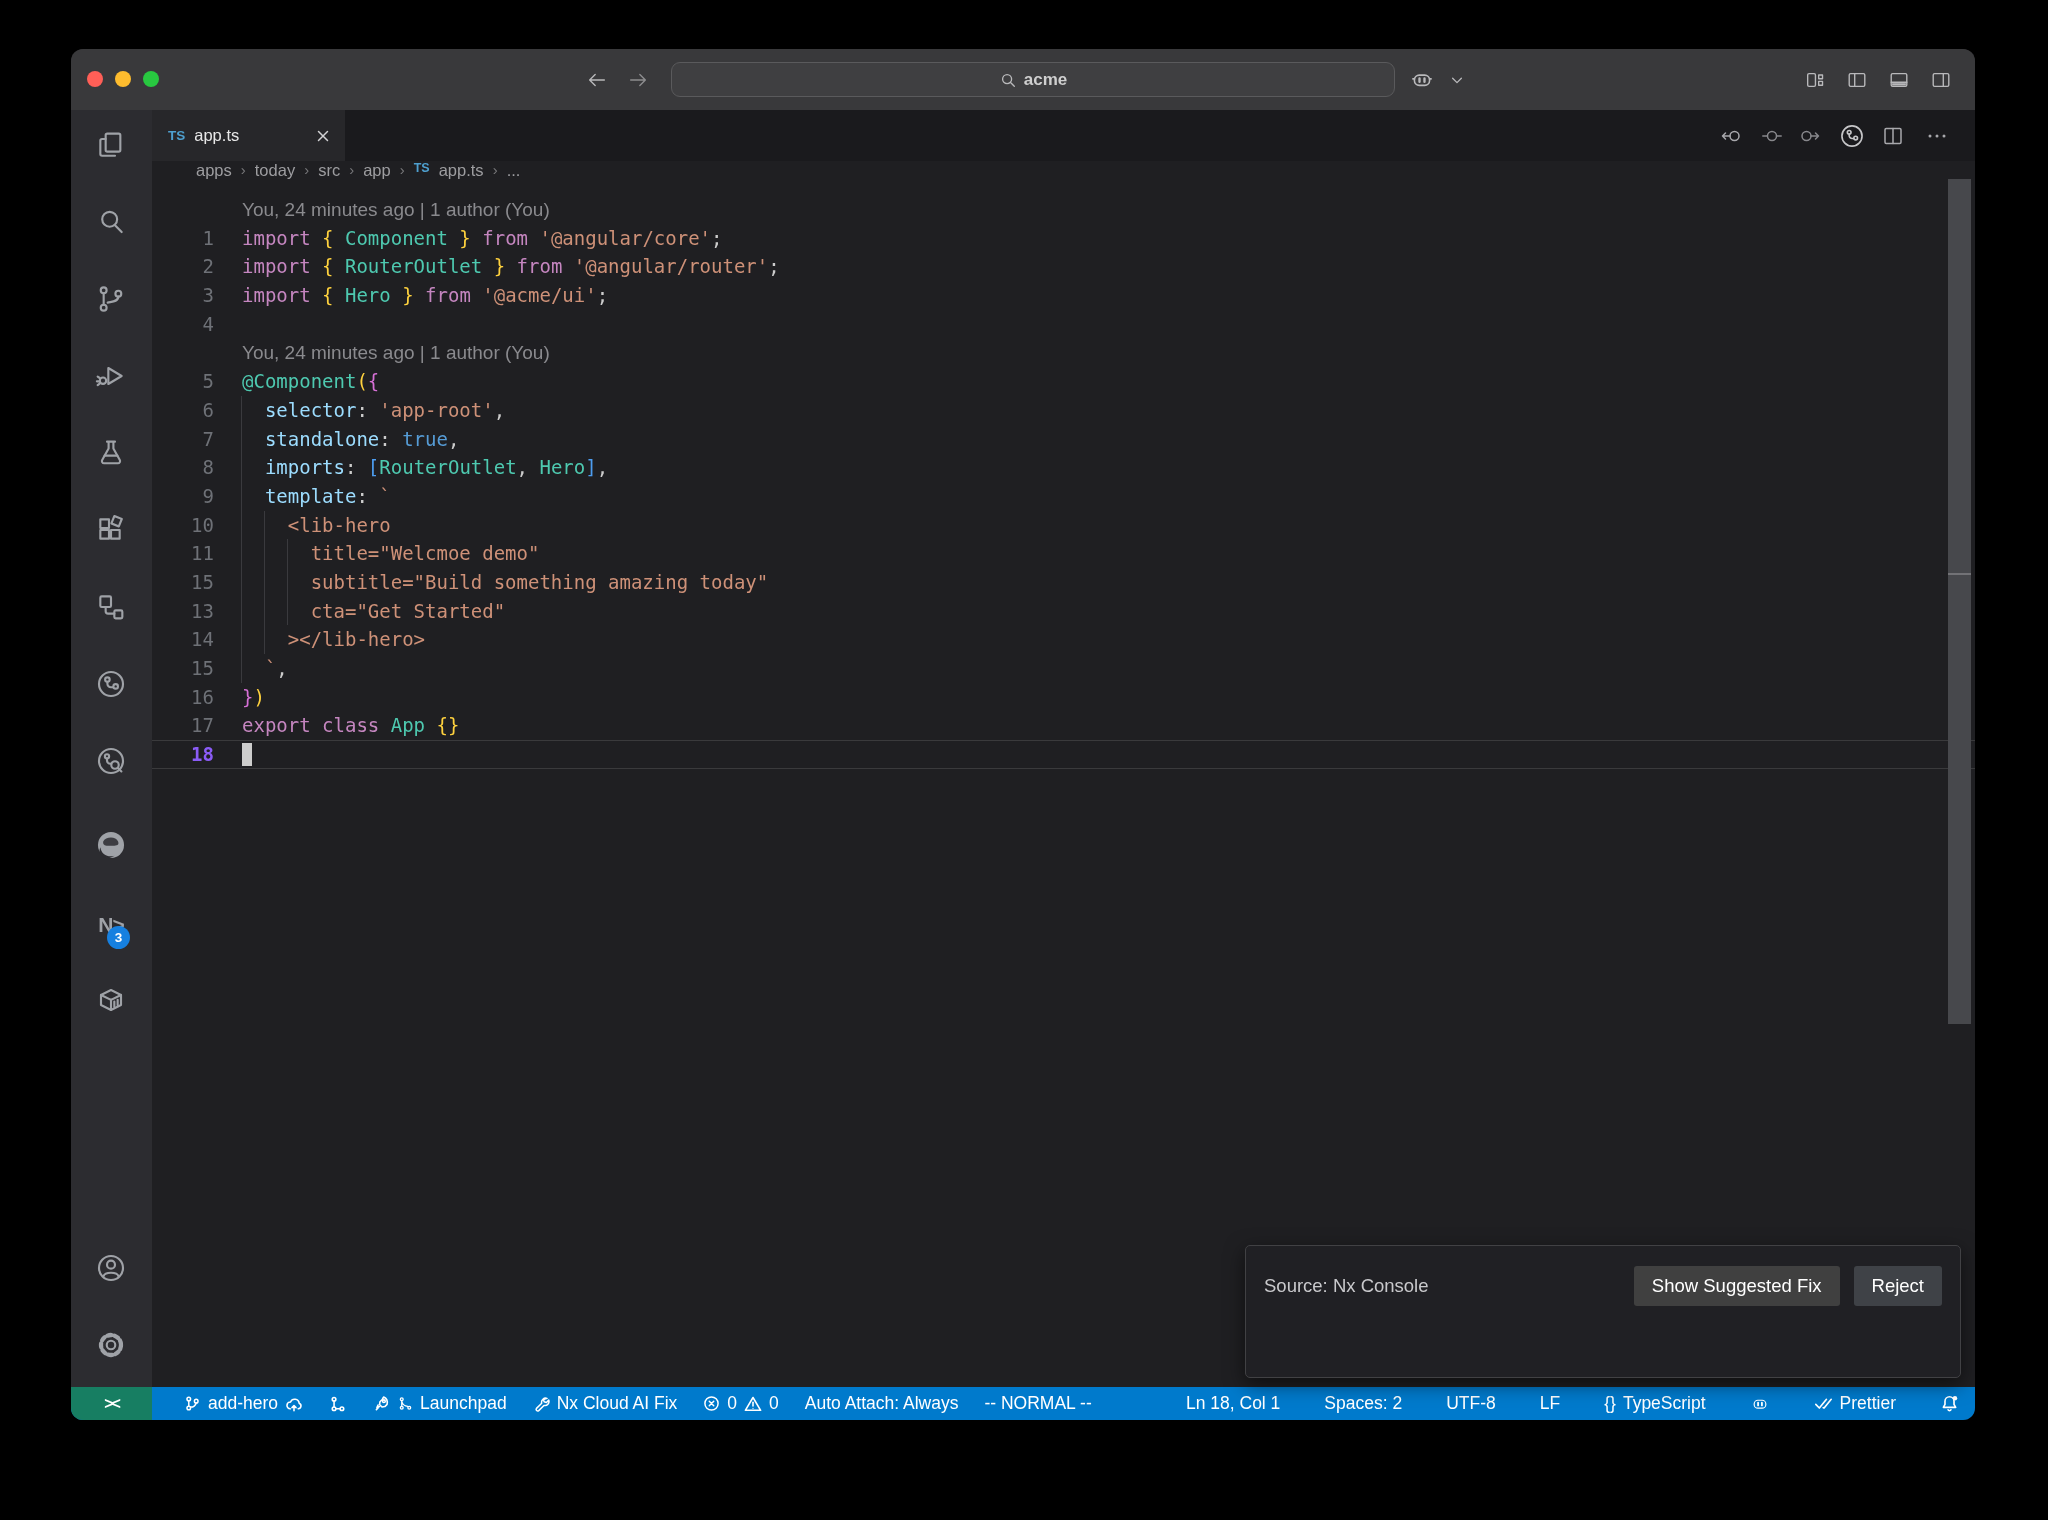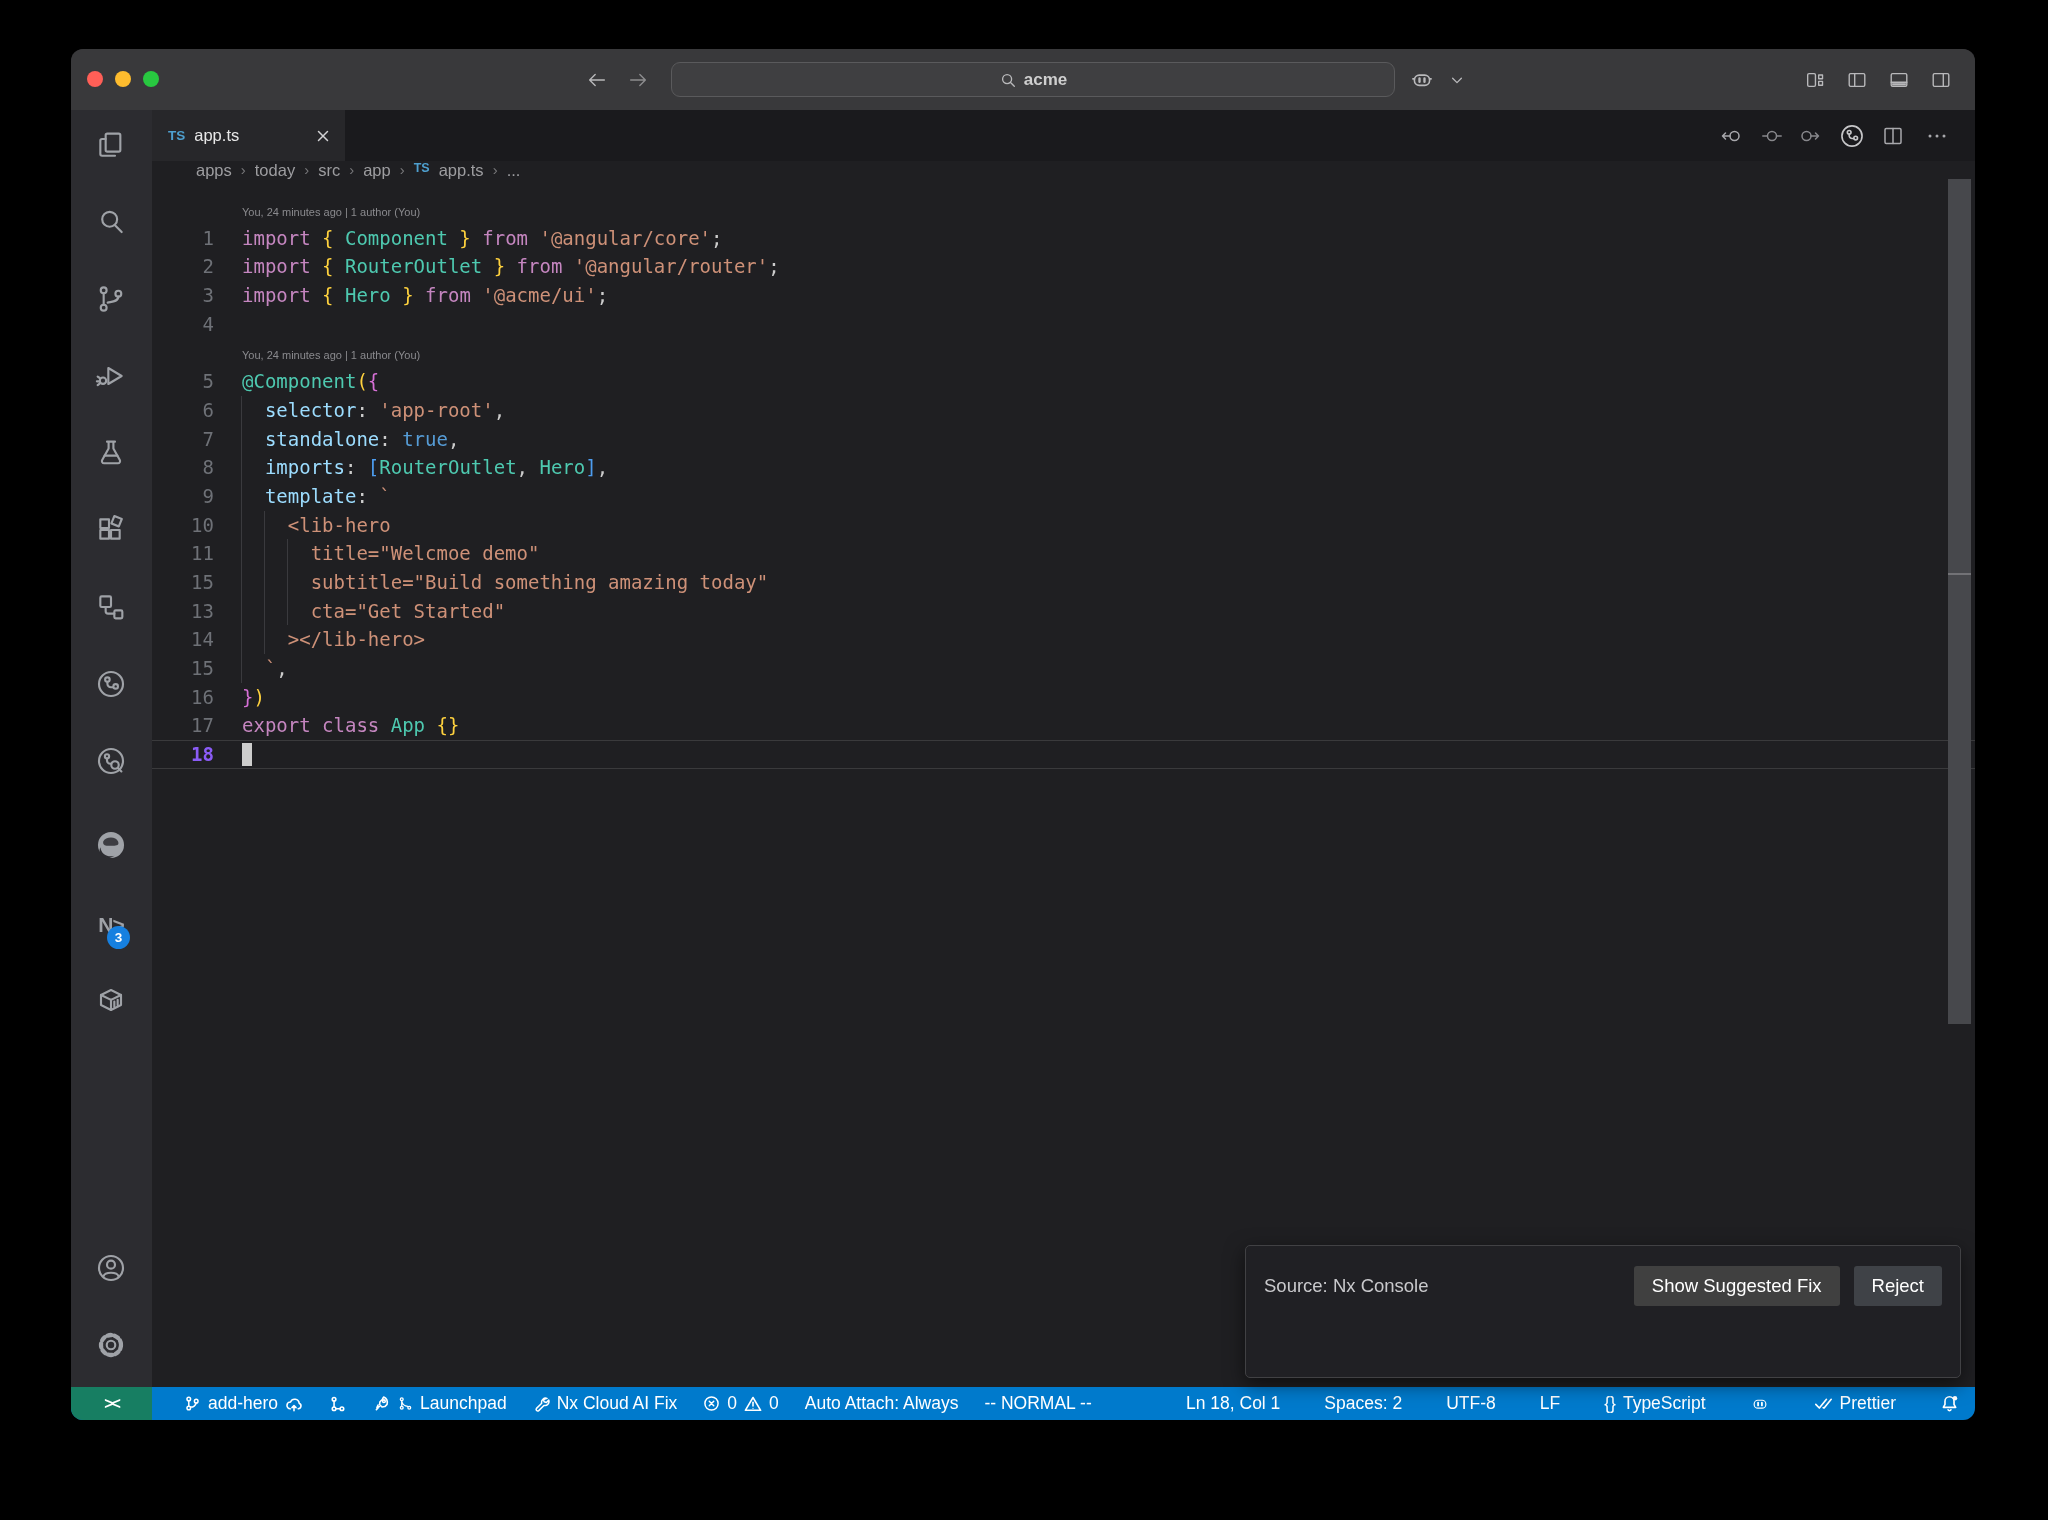--- a/index.html
+++ b/index.html
@@ -44,21 +44,21 @@
   .bc-sep { color:#77777a; font-size:15px; }
   .bc-ts { color:#4E9FCE; font-weight:bold; font-size:12.5px; }
 
   
   .editor { position:absolute; left:81px; top:146px; right:0; bottom:33px; background:#1f1f22; overflow:hidden; }
   .crow { position:relative; display:flex; height:28.7px; line-height:28.7px;
           font-family:"DejaVu Sans Mono", monospace; font-size:19px; white-space:pre; }
   .ln { display:inline-block; width:62px; text-align:right; color:#6e7177; flex:none; }
   .crow.current .ln { color:#8b5cf6;font-weight:bold; }
   .code { position:relative; margin-left:28px; flex:1; }
-  .blame { font-family:"Liberation Sans", sans-serif; font-size:11px; color:#8a8a8e; }
+  .blame { font-family:"Liberation Sans", sans-serif; font-size:19px; color:#8a8a8e; }
   .guide { position:absolute; top:0; bottom:0; width:1px; background:#3a3a3e; }
   .crow.current { box-shadow: inset 0 1px 0 rgba(255,255,255,.12), inset 0 -1px 0 rgba(255,255,255,.12); }
   .cursor { position:absolute; left:0; top:3px; width:10px; height:23px; background:#cdcdcd; }
   .tk-kw{color:#C586C0} .tk-cls{color:#4EC9B0} .tk-dec{color:#4EC9B0} .tk-str{color:#CE9178}
   .tk-prop{color:#9CDCFE} .tk-bool{color:#569CD6} .tk-pun{color:#cccccc}
   .tk-b1{color:#FFD23E} .tk-b2{color:#D670D6} .tk-b3{color:#4D9DF0}
   .vscroll-thumb { position:absolute; left:1877px; top:130px; width:23px; height:845px; background:#47484c; }
   .vscroll-line { position:absolute; left:1877px; top:524px; width:23px; height:2px; background:#727276; }
 
   

